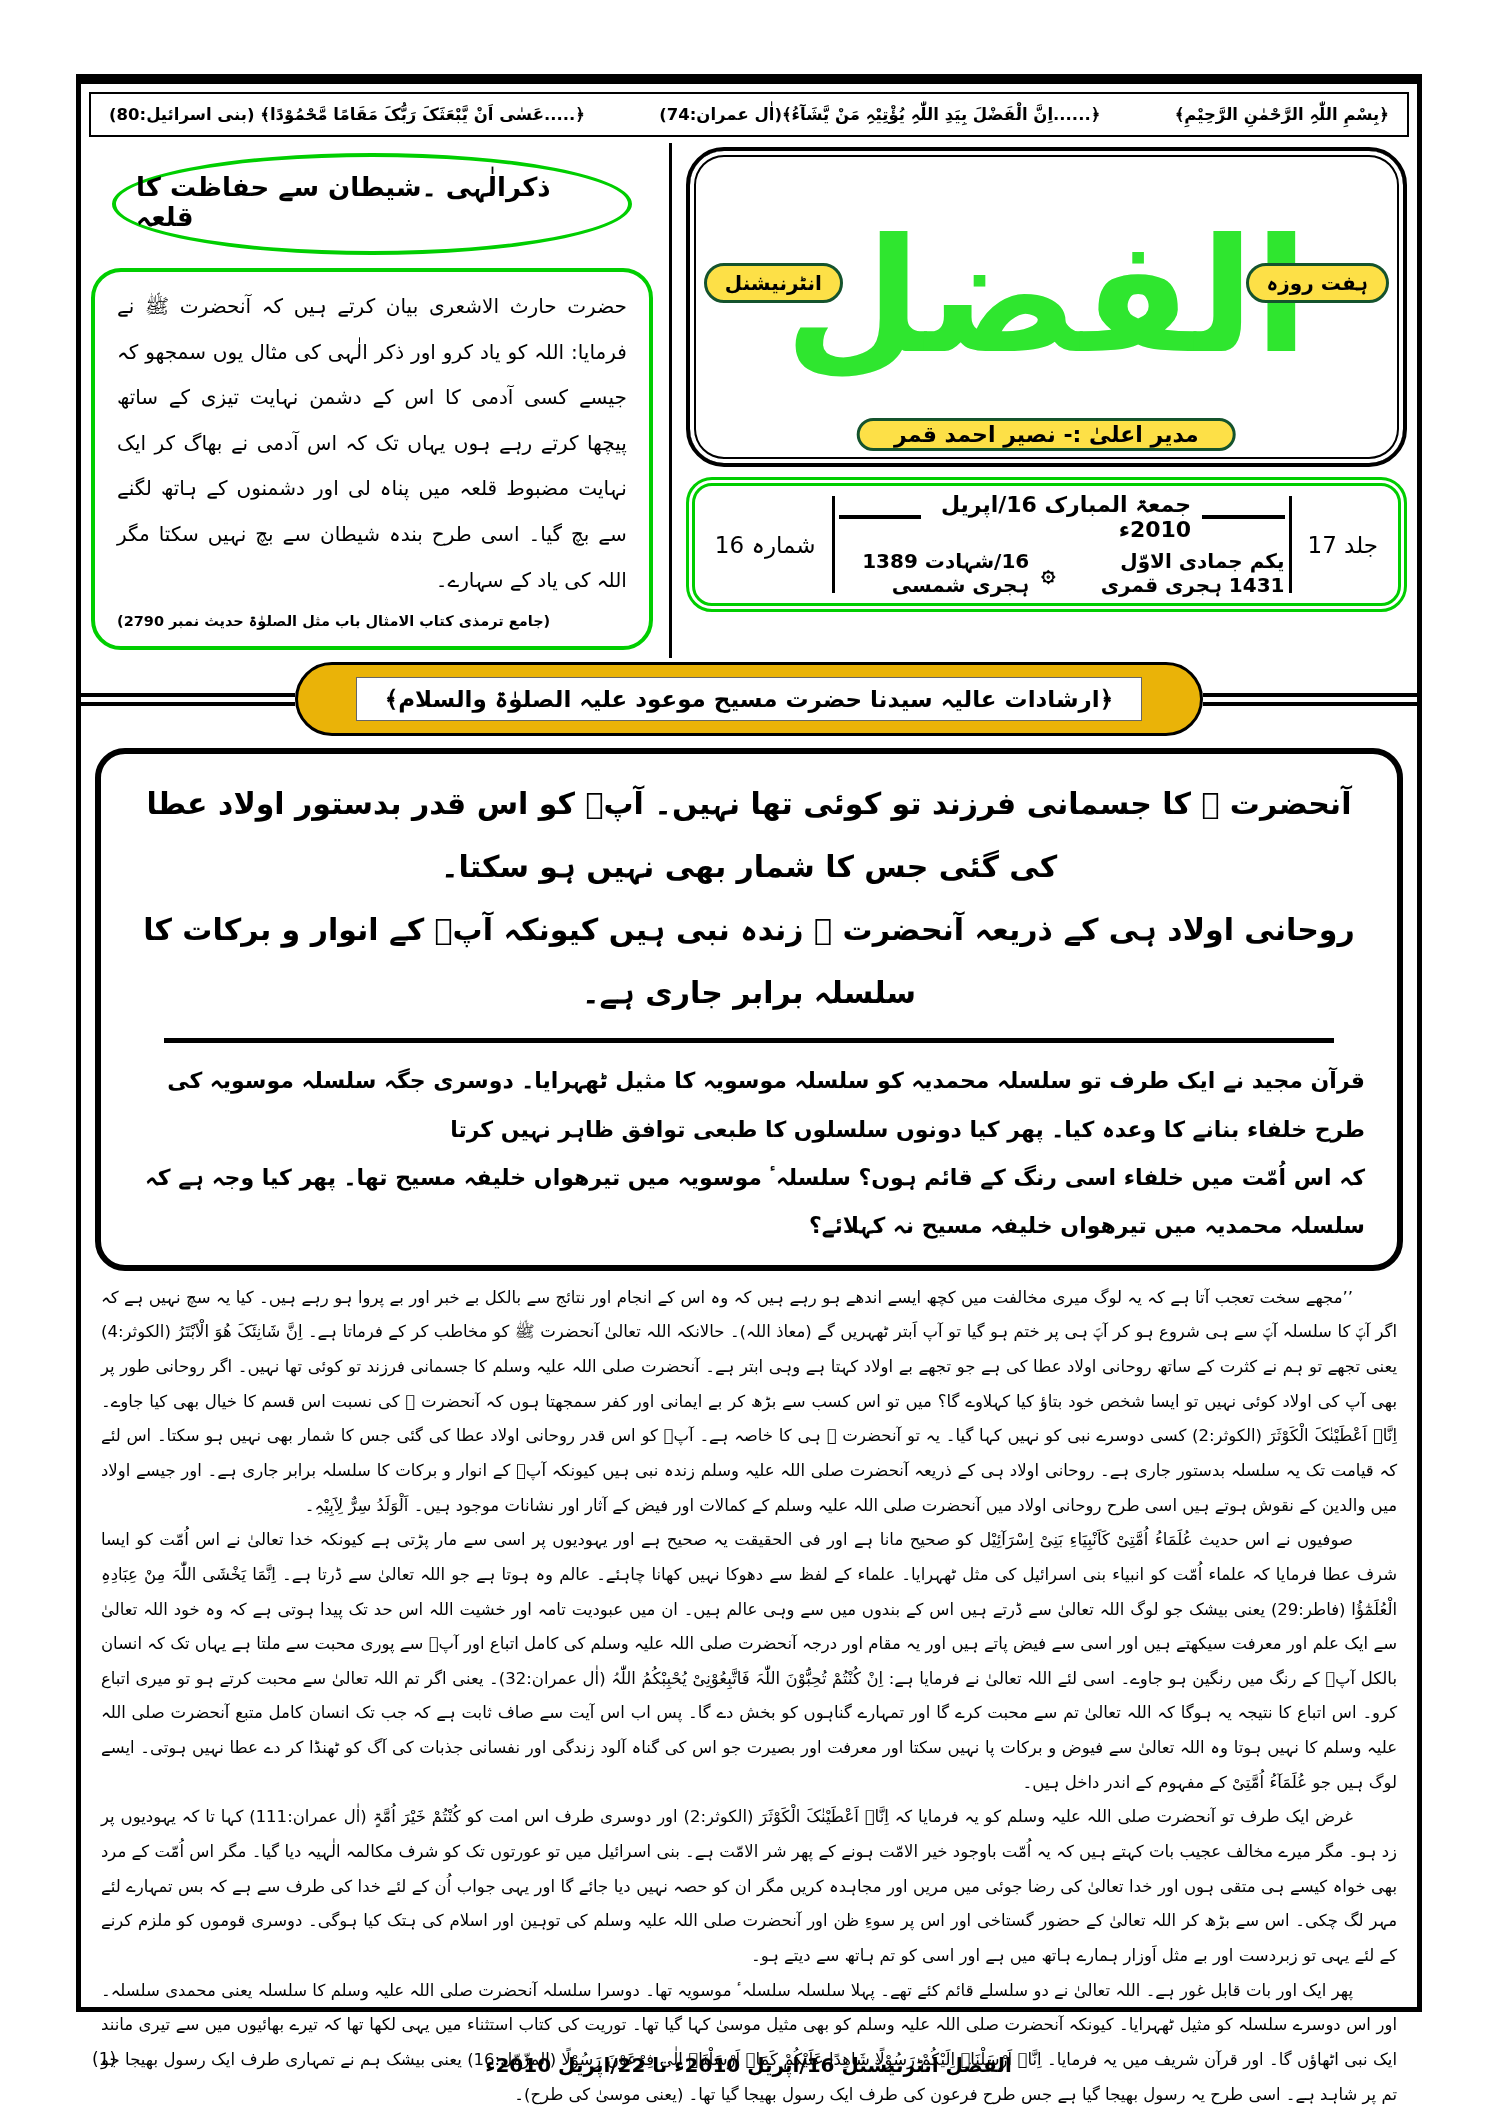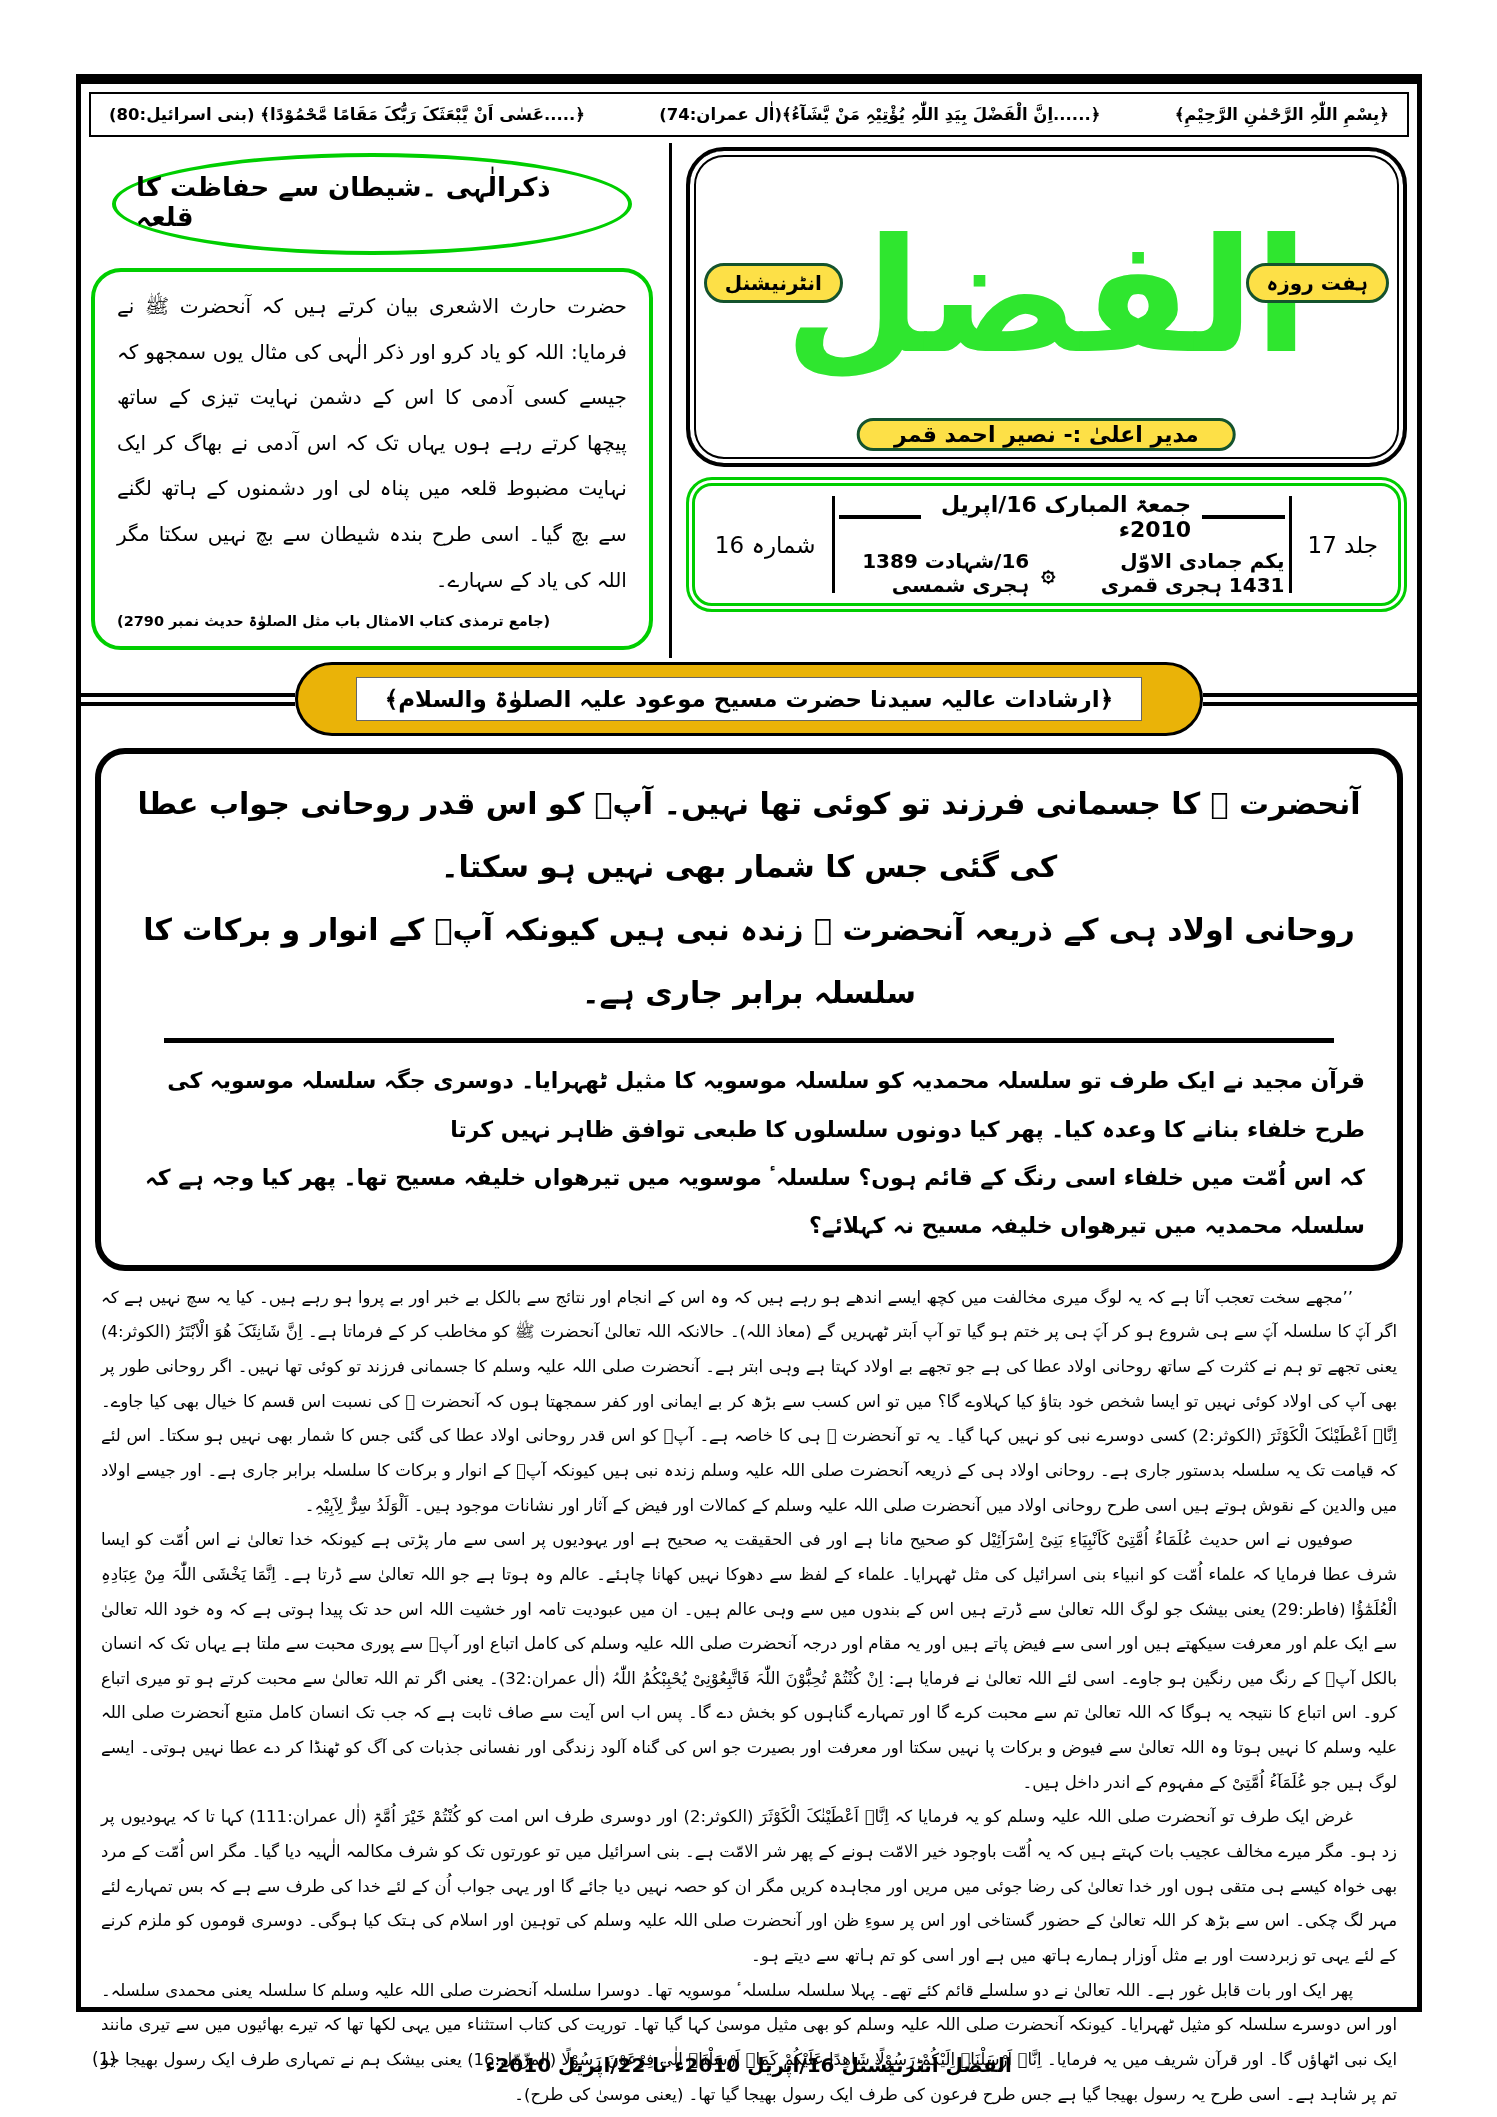--- a/index.html
+++ b/index.html
@@ -116,21 +116,21 @@
 
     <div class="banner-row">
       <div class="banner-line"></div>
       <div class="banner-pill">
         <div class="banner-inner">﴿ارشادات عالیہ سیدنا حضرت مسیح موعود علیہ الصلوٰۃ والسلام﴾</div>
       </div>
       <div class="banner-line"></div>
     </div>
 
     <div class="headline-box">
-      <div class="hl">آنحضرت ﷺ کا جسمانی فرزند تو کوئی تھا نہیں۔ آپؐ کو اس قدر روحانی جواب عطا کی گئی جس کا شمار بھی نہیں ہو سکتا۔</div>
+      <div class="hl">آنحضرت ﷺ کا جسمانی فرزند تو کوئی تھا نہیں۔ آپؐ کو اس قدر بدستور اولاد عطا کی گئی جس کا شمار بھی نہیں ہو سکتا۔</div>
       <div class="hl">روحانی اولاد ہی کے ذریعہ آنحضرت ﷺ زندہ نبی ہیں کیونکہ آپؐ کے انوار و برکات کا سلسلہ برابر جاری ہے۔</div>
       <div class="hl-div"></div>
       <div class="hsub">قرآن مجید نے ایک طرف تو سلسلہ محمدیہ کو سلسلہ موسویہ کا مثیل ٹھہرایا۔ دوسری جگہ سلسلہ موسویہ کی طرح خلفاء بنانے کا وعدہ کیا۔ پھر کیا دونوں سلسلوں کا طبعی توافق ظاہر نہیں کرتا</div>
       <div class="hsub">کہ اس اُمّت میں خلفاء اسی رنگ کے قائم ہوں؟ سلسلہٴ موسویہ میں تیرھواں خلیفہ مسیح تھا۔ پھر کیا وجہ ہے کہ سلسلہ محمدیہ میں تیرھواں خلیفہ مسیح نہ کہلائے؟</div>
     </div>
 
     <div class="article">
       <p>’’مجھے سخت تعجب آتا ہے کہ یہ لوگ میری مخالفت میں کچھ ایسے اندھے ہو رہے ہیں کہ وہ اس کے انجام اور نتائج سے بالکل بے خبر اور بے پروا ہو رہے ہیں۔ کیا یہ سچ نہیں ہے کہ اگر آپؐ کا سلسلہ آپؐ سے ہی شروع ہو کر آپؐ ہی پر ختم ہو گیا تو آپ اَبتر ٹھہریں گے (معاذ اللہ)۔ حالانکہ اللہ تعالیٰ آنحضرت ﷺ کو مخاطب کر کے فرماتا ہے۔ اِنَّ شَانِئَکَ ھُوَ الْاَبْتَرُ (الکوثر:4) یعنی تجھے تو ہم نے کثرت کے ساتھ روحانی اولاد عطا کی ہے جو تجھے بے اولاد کہتا ہے وہی ابتر ہے۔ آنحضرت صلی اللہ علیہ وسلم کا جسمانی فرزند تو کوئی تھا نہیں۔ اگر روحانی طور پر بھی آپ کی اولاد کوئی نہیں تو ایسا شخص خود بتاؤ کیا کہلاوے گا؟ میں تو اس کسب سے بڑھ کر بے ایمانی اور کفر سمجھتا ہوں کہ آنحضرت ﷺ کی نسبت اس قسم کا خیال بھی کیا جاوے۔ اِنَّاۤ اَعْطَیْنٰکَ الْکَوْثَرَ (الکوثر:2) کسی دوسرے نبی کو نہیں کہا گیا۔ یہ تو آنحضرت ﷺ ہی کا خاصہ ہے۔ آپؐ کو اس قدر روحانی اولاد عطا کی گئی جس کا شمار بھی نہیں ہو سکتا۔ اس لئے کہ قیامت تک یہ سلسلہ بدستور جاری ہے۔ روحانی اولاد ہی کے ذریعہ آنحضرت صلی اللہ علیہ وسلم زندہ نبی ہیں کیونکہ آپؐ کے انوار و برکات کا سلسلہ برابر جاری ہے۔ اور جیسے اولاد میں والدین کے نقوش ہوتے ہیں اسی طرح روحانی اولاد میں آنحضرت صلی اللہ علیہ وسلم کے کمالات اور فیض کے آثار اور نشانات موجود ہیں۔ اَلْوَلَدُ سِرٌّ لِاَبِیْہِ۔</p>
       <p>صوفیوں نے اس حدیث عُلَمَاءُ اُمَّتِیْ کَاَنْبِیَاءِ بَنِیْ اِسْرَآئِیْل کو صحیح مانا ہے اور فی الحقیقت یہ صحیح ہے اور یہودیوں پر اسی سے مار پڑتی ہے کیونکہ خدا تعالیٰ نے اس اُمّت کو ایسا شرف عطا فرمایا کہ علماء اُمّت کو انبیاء بنی اسرائیل کی مثل ٹھہرایا۔ علماء کے لفظ سے دھوکا نہیں کھانا چاہئے۔ عالم وہ ہوتا ہے جو اللہ تعالیٰ سے ڈرتا ہے۔ اِنَّمَا یَخْشَی اللّٰہَ مِنْ عِبَادِہِ الْعُلَمٰٓؤُا (فاطر:29) یعنی بیشک جو لوگ اللہ تعالیٰ سے ڈرتے ہیں اس کے بندوں میں سے وہی عالم ہیں۔ ان میں عبودیت تامہ اور خشیت اللہ اس حد تک پیدا ہوتی ہے کہ وہ خود اللہ تعالیٰ سے ایک علم اور معرفت سیکھتے ہیں اور اسی سے فیض پاتے ہیں اور یہ مقام اور درجہ آنحضرت صلی اللہ علیہ وسلم کی کامل اتباع اور آپؐ سے پوری محبت سے ملتا ہے یہاں تک کہ انسان بالکل آپؐ کے رنگ میں رنگین ہو جاوے۔ اسی لئے اللہ تعالیٰ نے فرمایا ہے: اِنْ کُنْتُمْ تُحِبُّوْنَ اللّٰہَ فَاتَّبِعُوْنِیْ یُحْبِبْکُمُ اللّٰہُ (اٰل عمران:32)۔ یعنی اگر تم اللہ تعالیٰ سے محبت کرتے ہو تو میری اتباع کرو۔ اس اتباع کا نتیجہ یہ ہوگا کہ اللہ تعالیٰ تم سے محبت کرے گا اور تمہارے گناہوں کو بخش دے گا۔ پس اب اس آیت سے صاف ثابت ہے کہ جب تک انسان کامل متبع آنحضرت صلی اللہ علیہ وسلم کا نہیں ہوتا وہ اللہ تعالیٰ سے فیوض و برکات پا نہیں سکتا اور معرفت اور بصیرت جو اس کی گناہ آلود زندگی اور نفسانی جذبات کی آگ کو ٹھنڈا کر دے عطا نہیں ہوتی۔ ایسے لوگ ہیں جو عُلَمَآءُ اُمَّتِیْ کے مفہوم کے اندر داخل ہیں۔</p>
       <p>غرض ایک طرف تو آنحضرت صلی اللہ علیہ وسلم کو یہ فرمایا کہ اِنَّاۤ اَعْطَیْنٰکَ الْکَوْثَرَ (الکوثر:2) اور دوسری طرف اس امت کو کُنْتُمْ خَیْرَ اُمَّۃٍ (اٰل عمران:111) کہا تا کہ یہودیوں پر زد ہو۔ مگر میرے مخالف عجیب بات کہتے ہیں کہ یہ اُمّت باوجود خیر الامّت ہونے کے پھر شر الامّت ہے۔ بنی اسرائیل میں تو عورتوں تک کو شرف مکالمہ الٰہیہ دیا گیا۔ مگر اس اُمّت کے مرد بھی خواہ کیسے ہی متقی ہوں اور خدا تعالیٰ کی رضا جوئی میں مریں اور مجاہدہ کریں مگر ان کو حصہ نہیں دیا جائے گا اور یہی جواب اُن کے لئے خدا کی طرف سے ہے کہ بس تمہارے لئے مہر لگ چکی۔ اس سے بڑھ کر اللہ تعالیٰ کے حضور گستاخی اور اس پر سوءِ ظن اور آنحضرت صلی اللہ علیہ وسلم کی توہین اور اسلام کی ہتک کیا ہوگی۔ دوسری قوموں کو ملزم کرنے کے لئے یہی تو زبردست اور بے مثل اَوزار ہمارے ہاتھ میں ہے اور اسی کو تم ہاتھ سے دیتے ہو۔</p>

